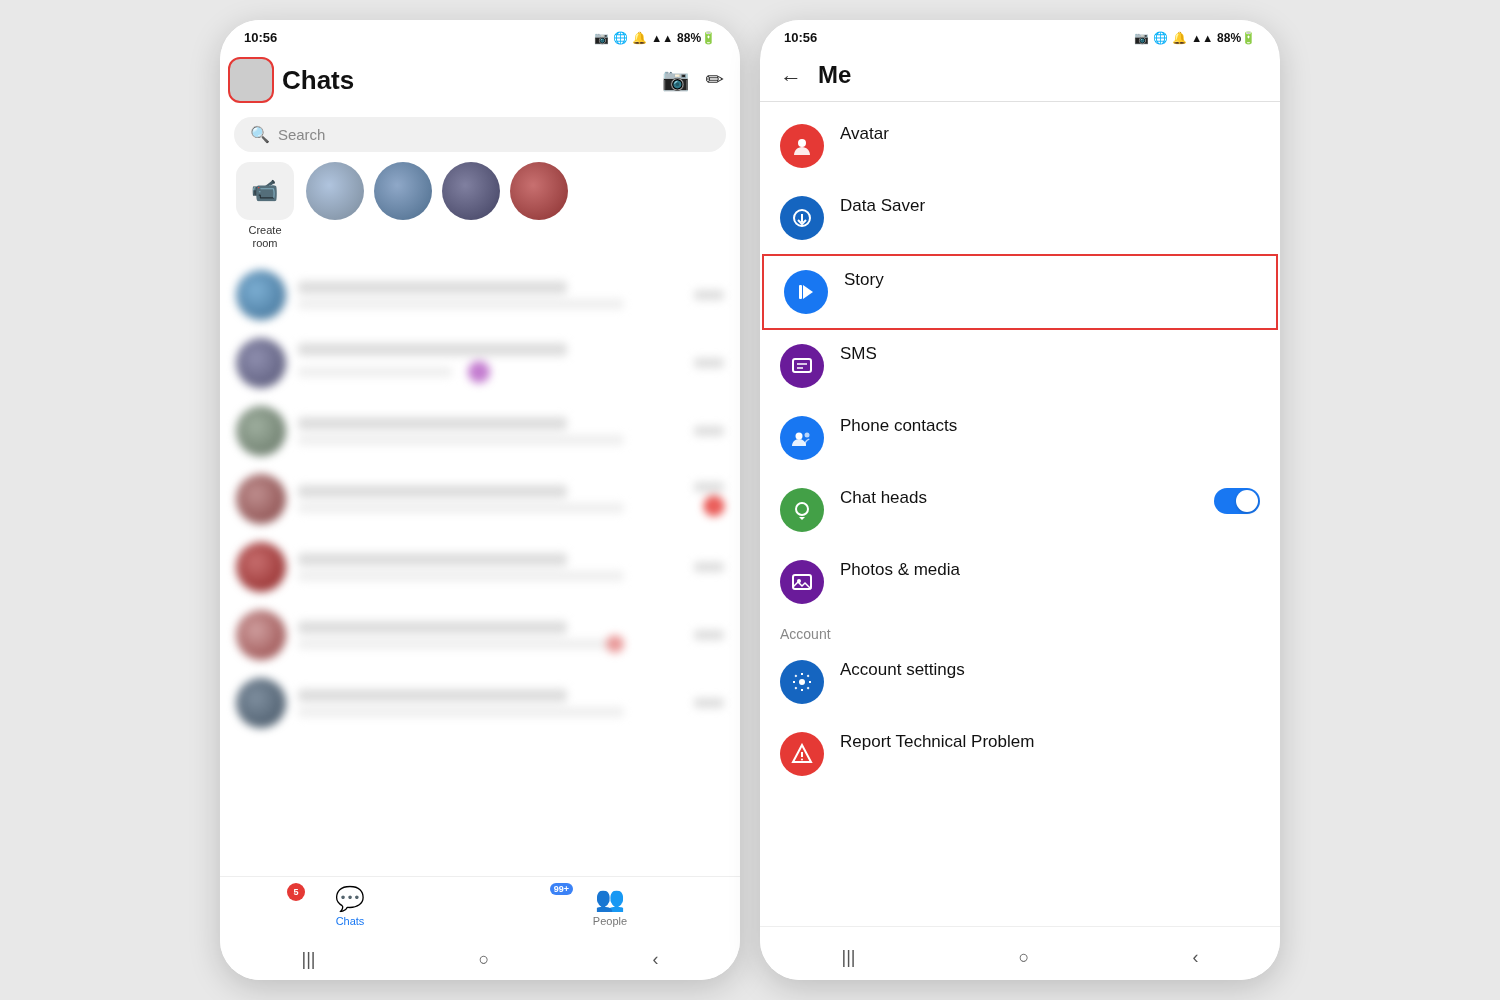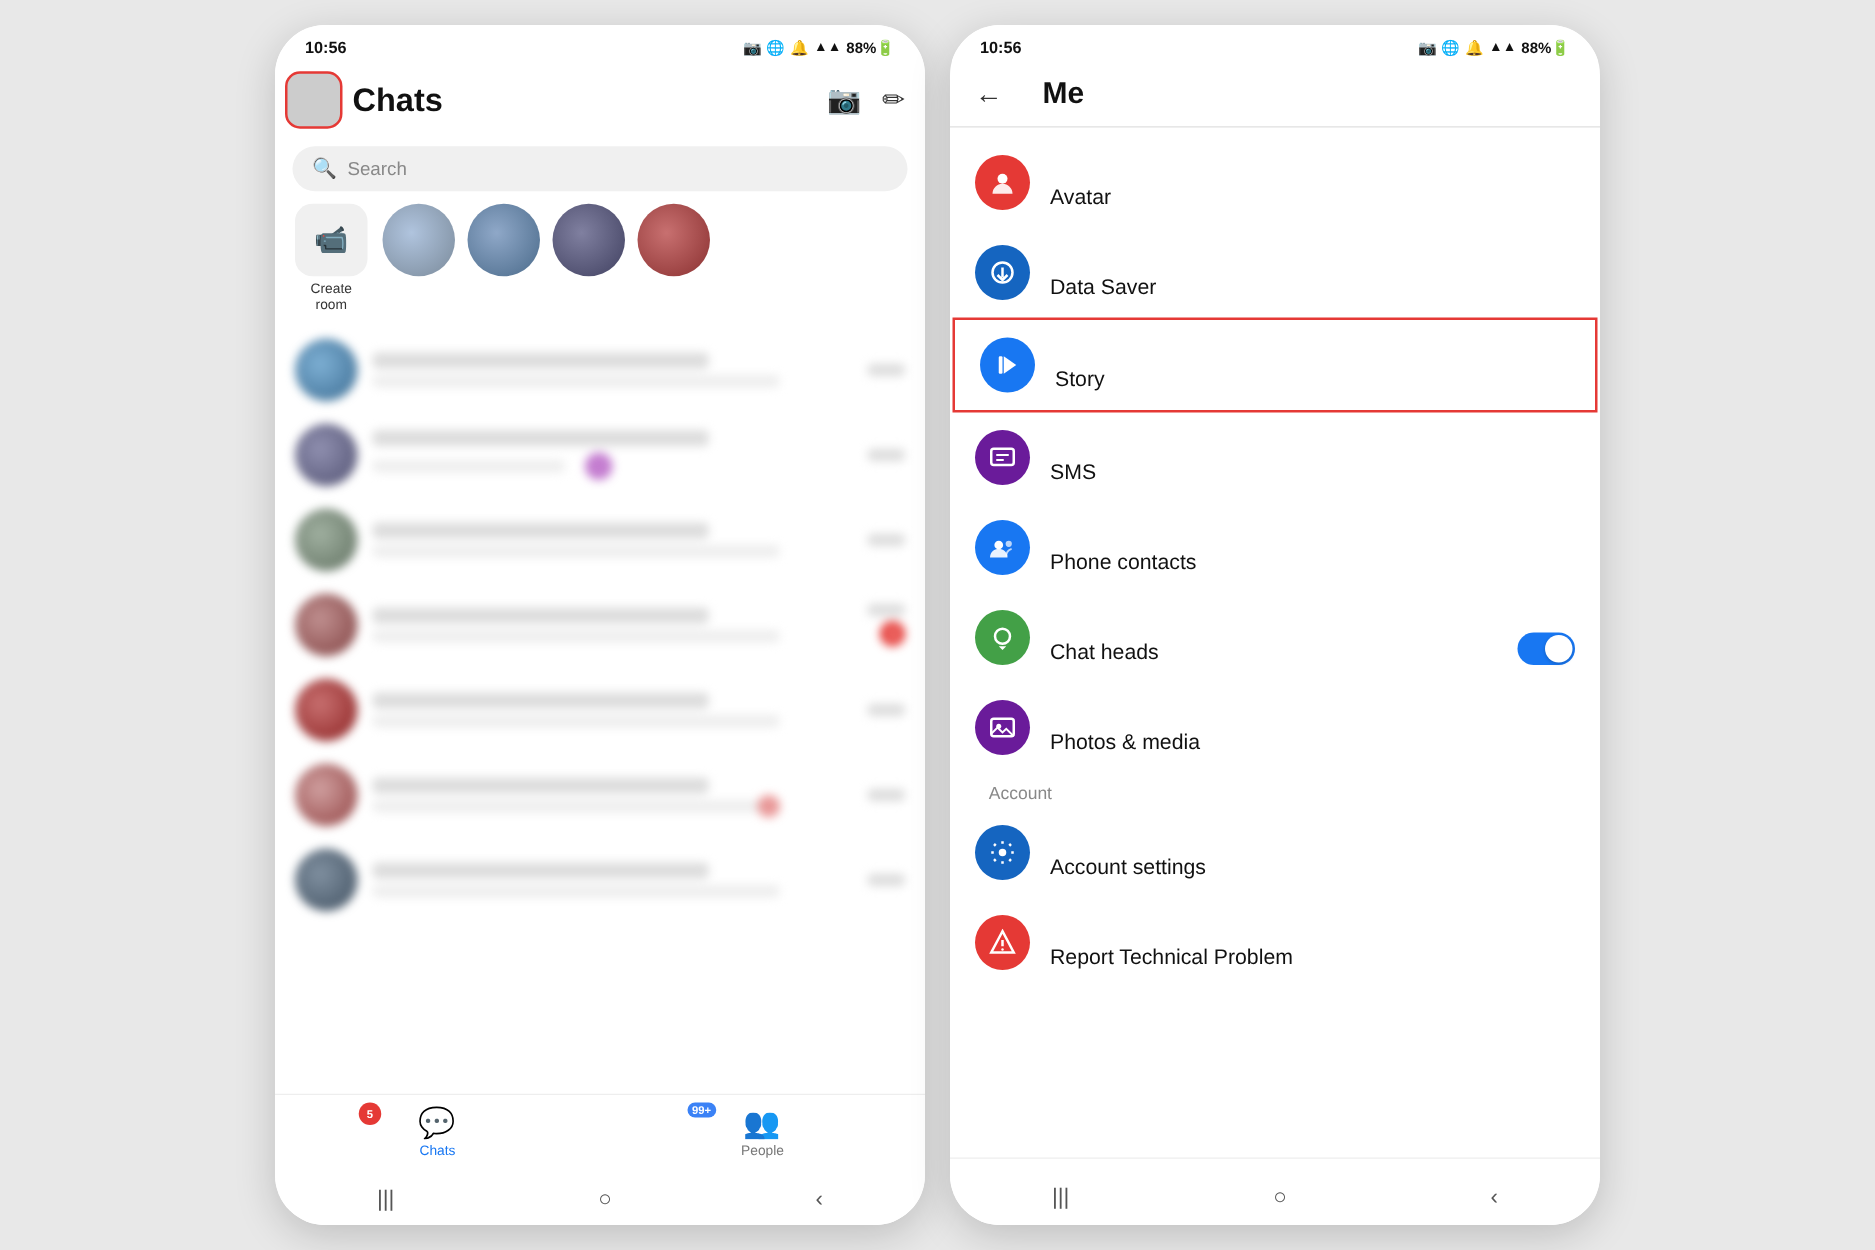--- a/index.html
+++ b/index.html
@@ -257,32 +257,31 @@
     }
     .back-arrow {
       font-size: 22px;
       color: #333;
       cursor: pointer;
     }
     .me-title {
       font-size: 24px;
       font-weight: 700;
       color: #111;
-      margin-left: 16px;
     }
 
     
     .menu-list {
       flex: 1;
       overflow: hidden;
       padding: 8px 0;
     }
     .menu-item {
       display: flex;
-      align-items: flex-end;
+      align-items: flex-start;
       padding: 14px 20px;
       gap: 16px;
       cursor: pointer;
       position: relative;
     }
     .menu-item.highlighted {
       border: 2px solid #e53935;
       border-radius: 0;
       margin: 0 2px;
     }
@@ -306,21 +305,21 @@
     .icon-dark-blue { background: #1565c0; }
     .icon-orange-red { background: #e53935; }
     .icon-blue3 { background: #1877f2; }
 
     .menu-label {
       font-size: 17px;
       color: #111;
       flex: 1;
     }
     .menu-section-label {
-      padding: 8px 20px 4px 31px;
+      padding: 8px 20px 4px 20px;
       font-size: 14px;
       color: #888;
       font-weight: 500;
     }
 
     
     .toggle {
       width: 46px;
       height: 26px;
       border-radius: 13px;

